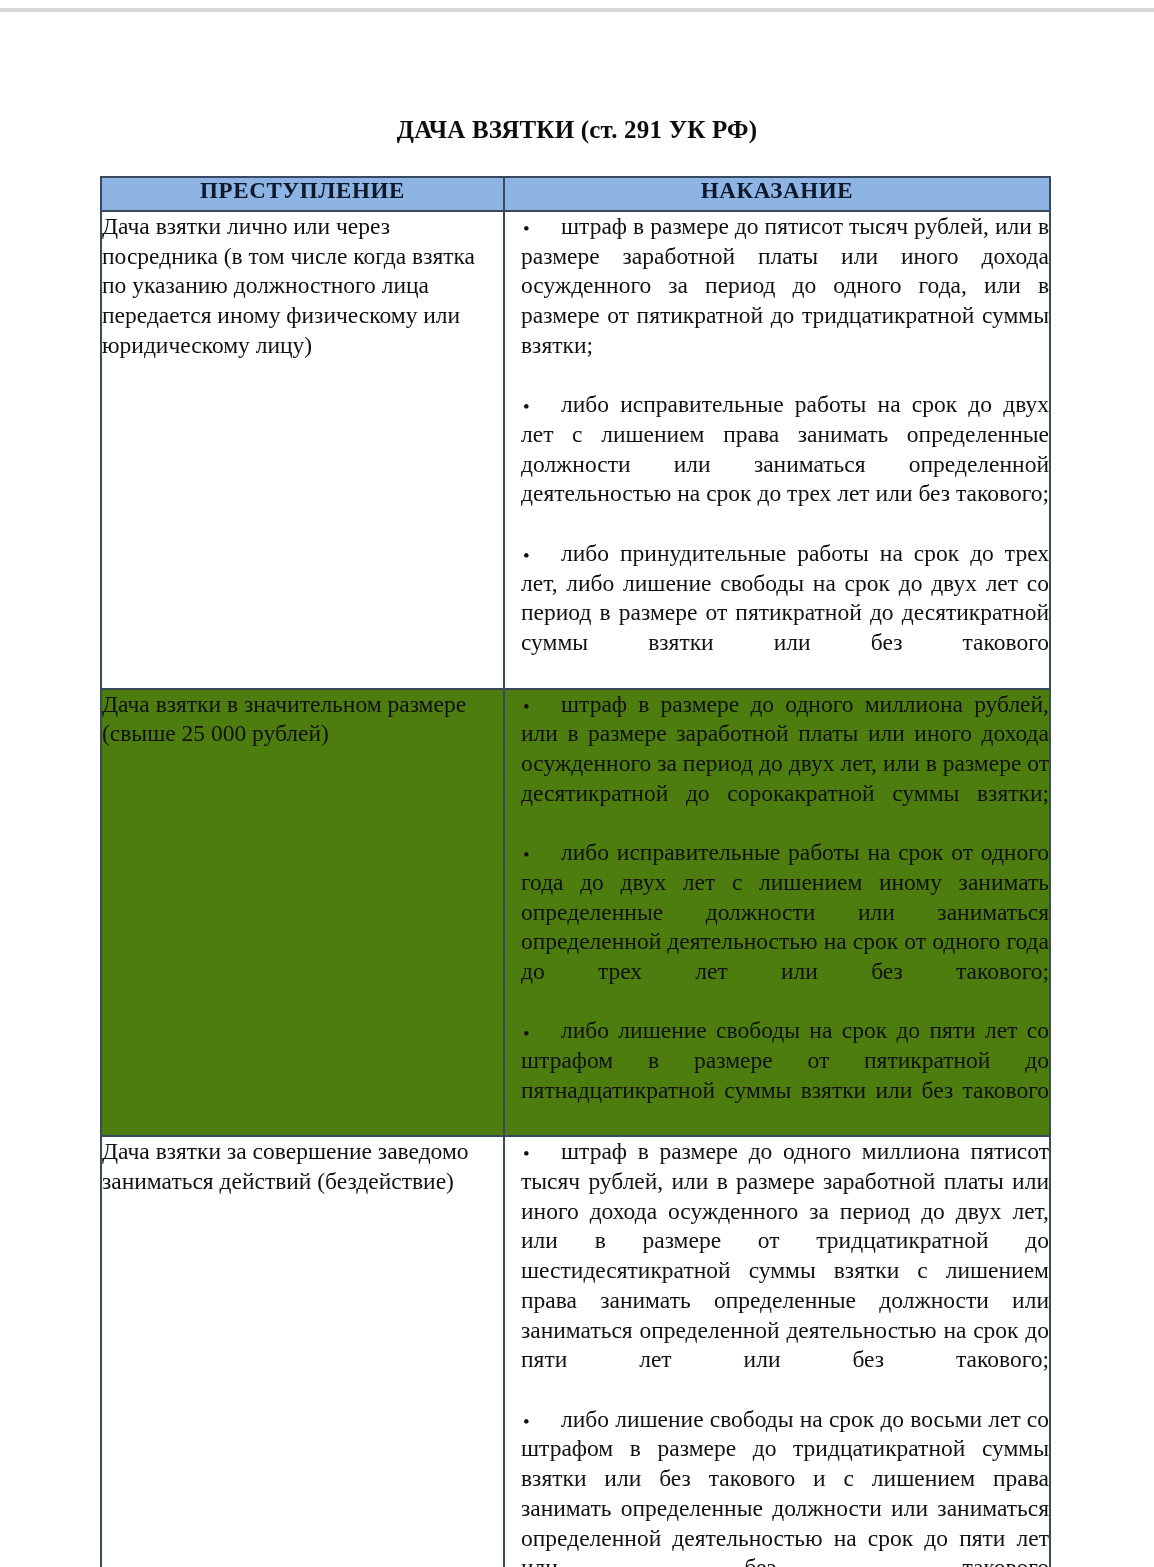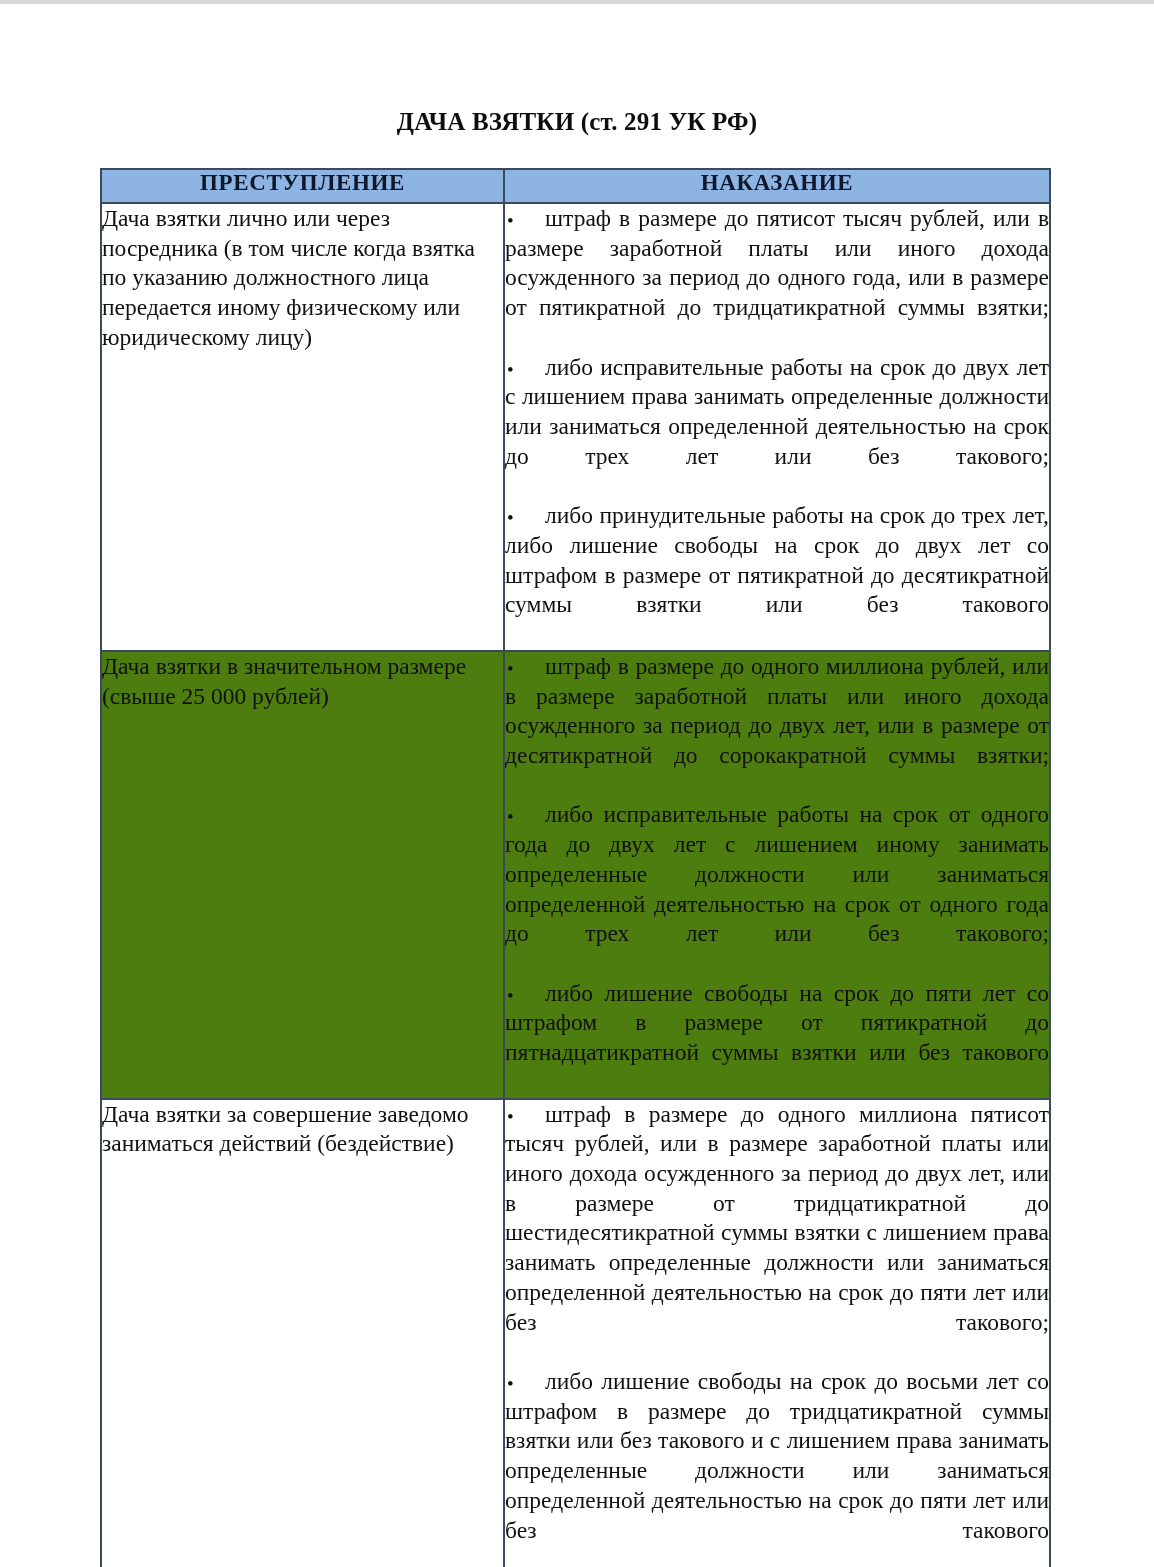--- a/index.html
+++ b/index.html
@@ -18,21 +18,21 @@
   .top-strip {
     position: absolute;
     top: 0;
     left: 0;
     width: 1154px;
     height: 4px;
     background: #d8d8d8;
   }
   .page {
     position: absolute;
-    top: 0;
+    top: 8px;
     left: 0;
     width: 1154px;
     height: 1346px;
   }
   .doc-title {
     position: absolute;
     top: 108px;
     left: 0;
     width: 1154px;
     text-align: center;
@@ -93,21 +93,21 @@
   td.crime p:last-child {
     text-align: left;
   }
   ul.punish-list {
     list-style: none;
     margin: 0;
     padding: 0;
   }
   ul.punish-list li {
     position: relative;
-    padding-left: 0;
+    padding-left: 16px;
     margin: 0 0 0 0;
     text-align: justify;
     text-justify: inter-word;
   }
   ul.punish-list li .bullet {
     display: inline-block;
     width: 38px;
     text-align: left;
     font-size: 19px;
     line-height: 1;
@@ -148,21 +148,21 @@
       </thead>
       <tbody id="table-body">
           <tr class="plain">
             <td class="cell crime">
               <p>Дача взятки лично или через посредника (в том числе когда взятка по указанию должностного лица передается иному физическому или юридическому лицу)</p>
             </td>
             <td class="cell punishment">
               <ul class="punish-list">
                 <li><span class="bullet">•</span><span class="li-text">штраф в размере до пятисот тысяч рублей, или в размере заработной платы или иного дохода осужденного за период до одного года, или в размере от пятикратной до тридцатикратной суммы взятки;</span></li>
                 <li><span class="bullet">•</span><span class="li-text">либо исправительные работы на срок до двух лет с лишением права занимать определенные должности или заниматься определенной деятельностью на срок до трех лет или без такового;</span></li>
-                <li><span class="bullet">•</span><span class="li-text">либо принудительные работы на срок до трех лет, либо лишение свободы на срок до двух лет со штрафом в размере от пятикратной до десятикратной суммы взятки или без такового</span></li>
+                <li><span class="bullet">•</span><span class="li-text">либо принудительные работы на срок до трех лет, либо лишение свободы на срок до двух лет со период в размере от пятикратной до десятикратной суммы взятки или без такового</span></li>
               </ul>
             </td>
           </tr>
           <tr class="tinted">
             <td class="cell crime">
               <p>Дача взятки в значительном размере (свыше 25 000 рублей)</p>
             </td>
             <td class="cell punishment">
               <ul class="punish-list">
                 <li><span class="bullet">•</span><span class="li-text">штраф в размере до одного миллиона рублей, или в размере заработной платы или иного дохода осужденного за период до двух лет, или в размере от десятикратной до сорокакратной суммы взятки;</span></li>

